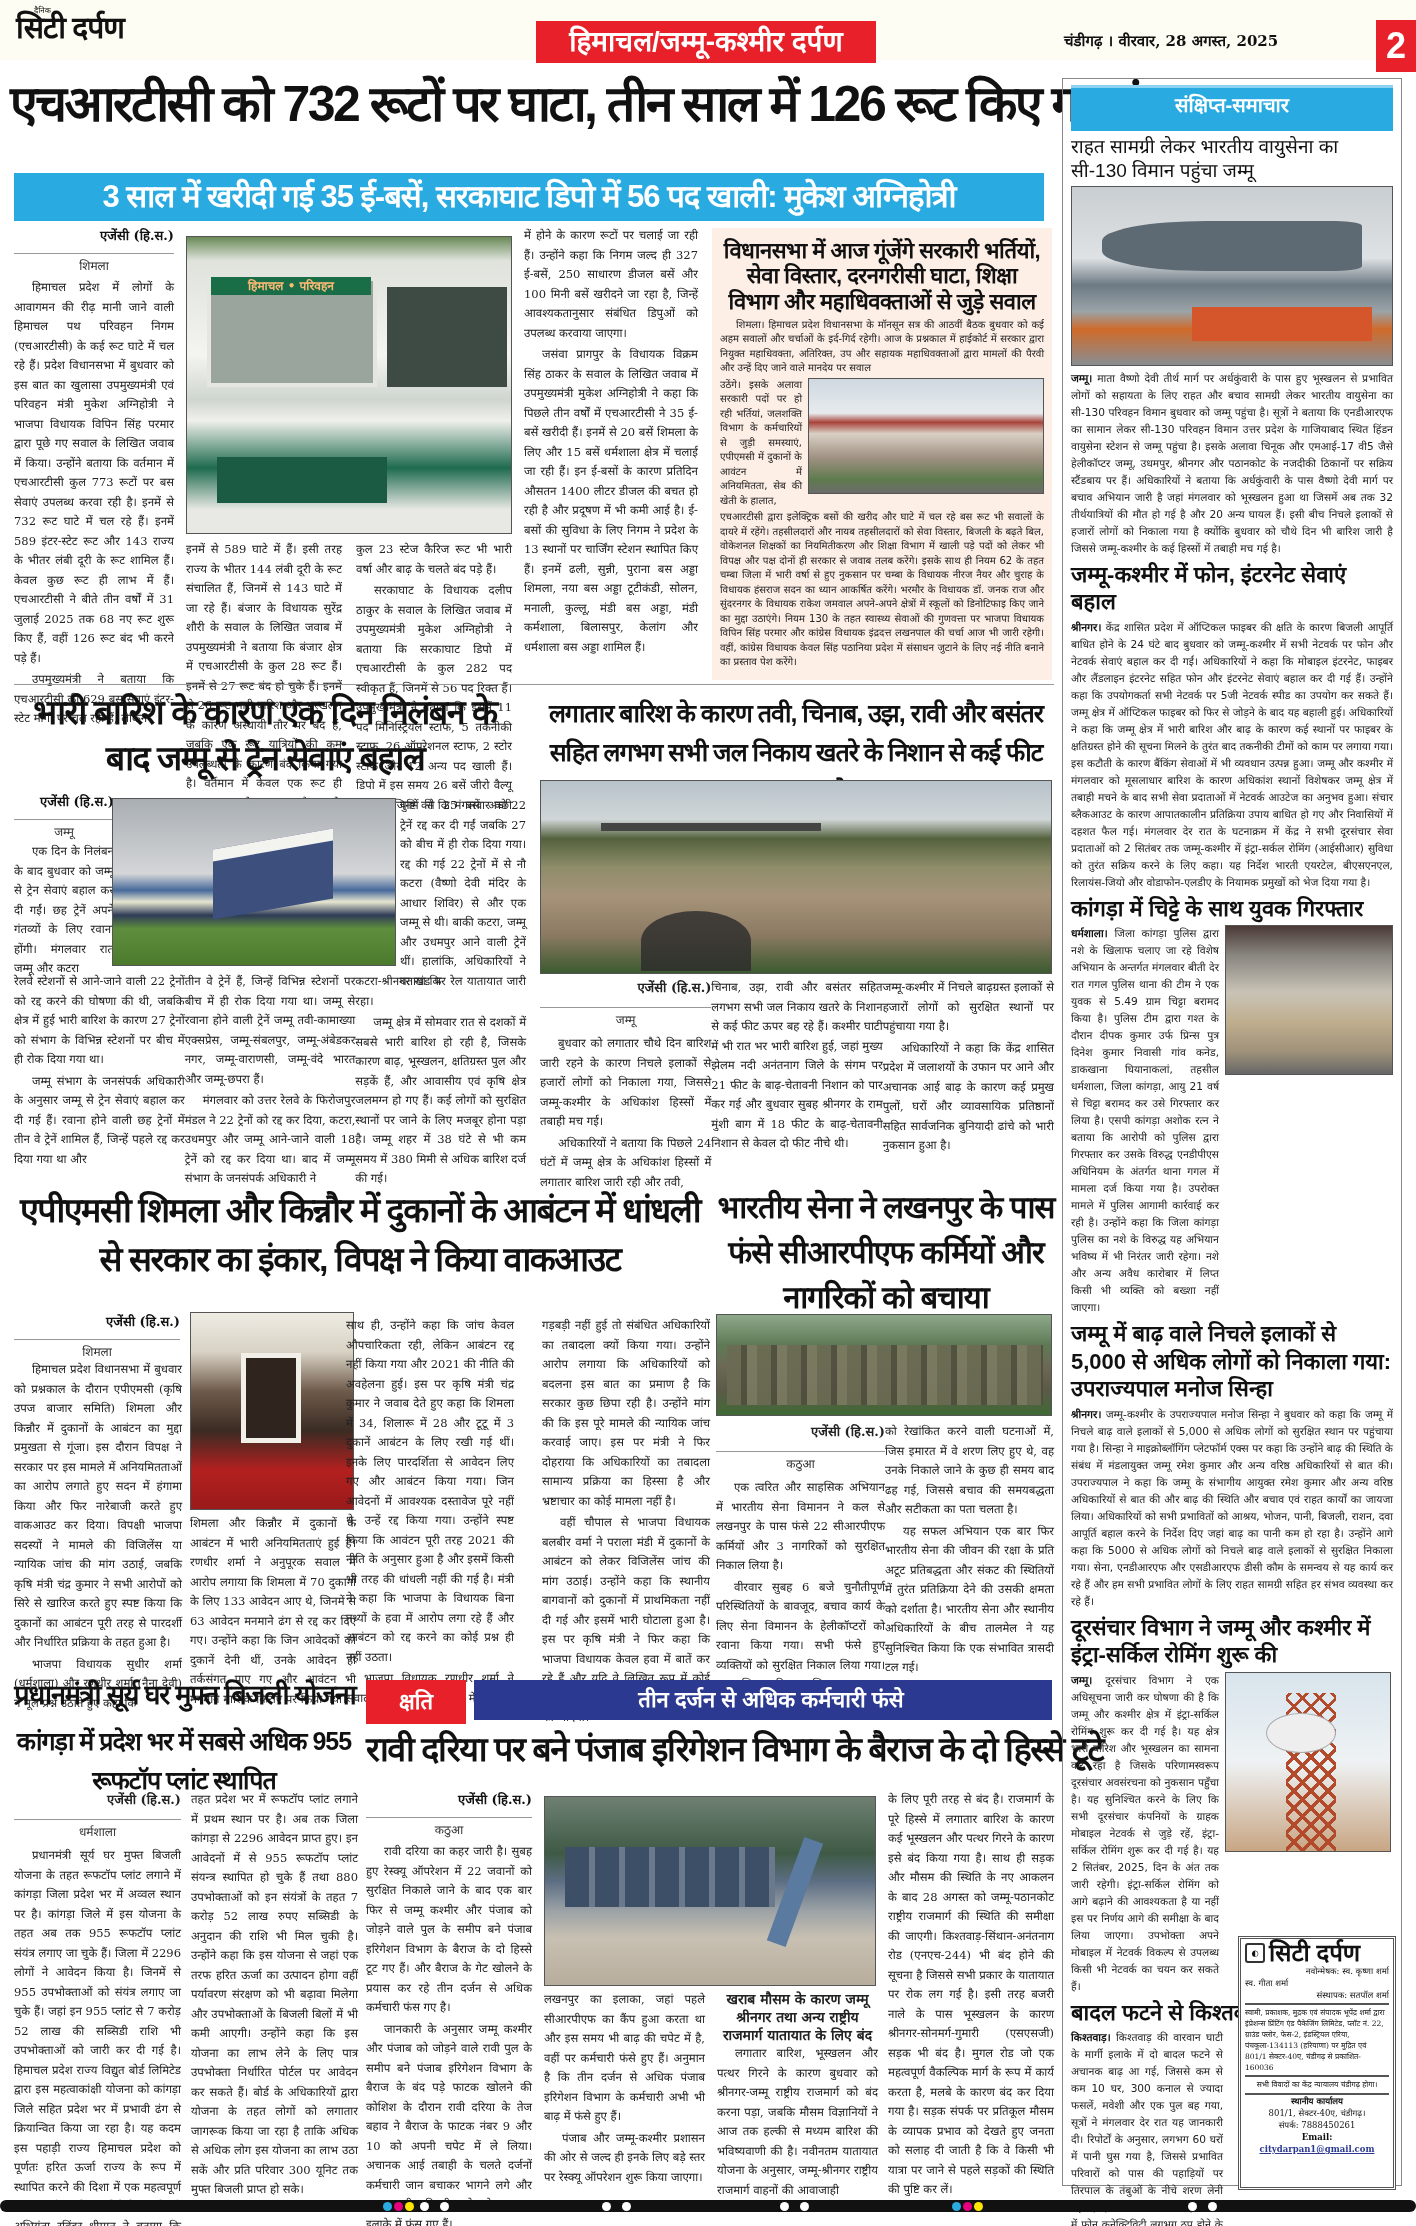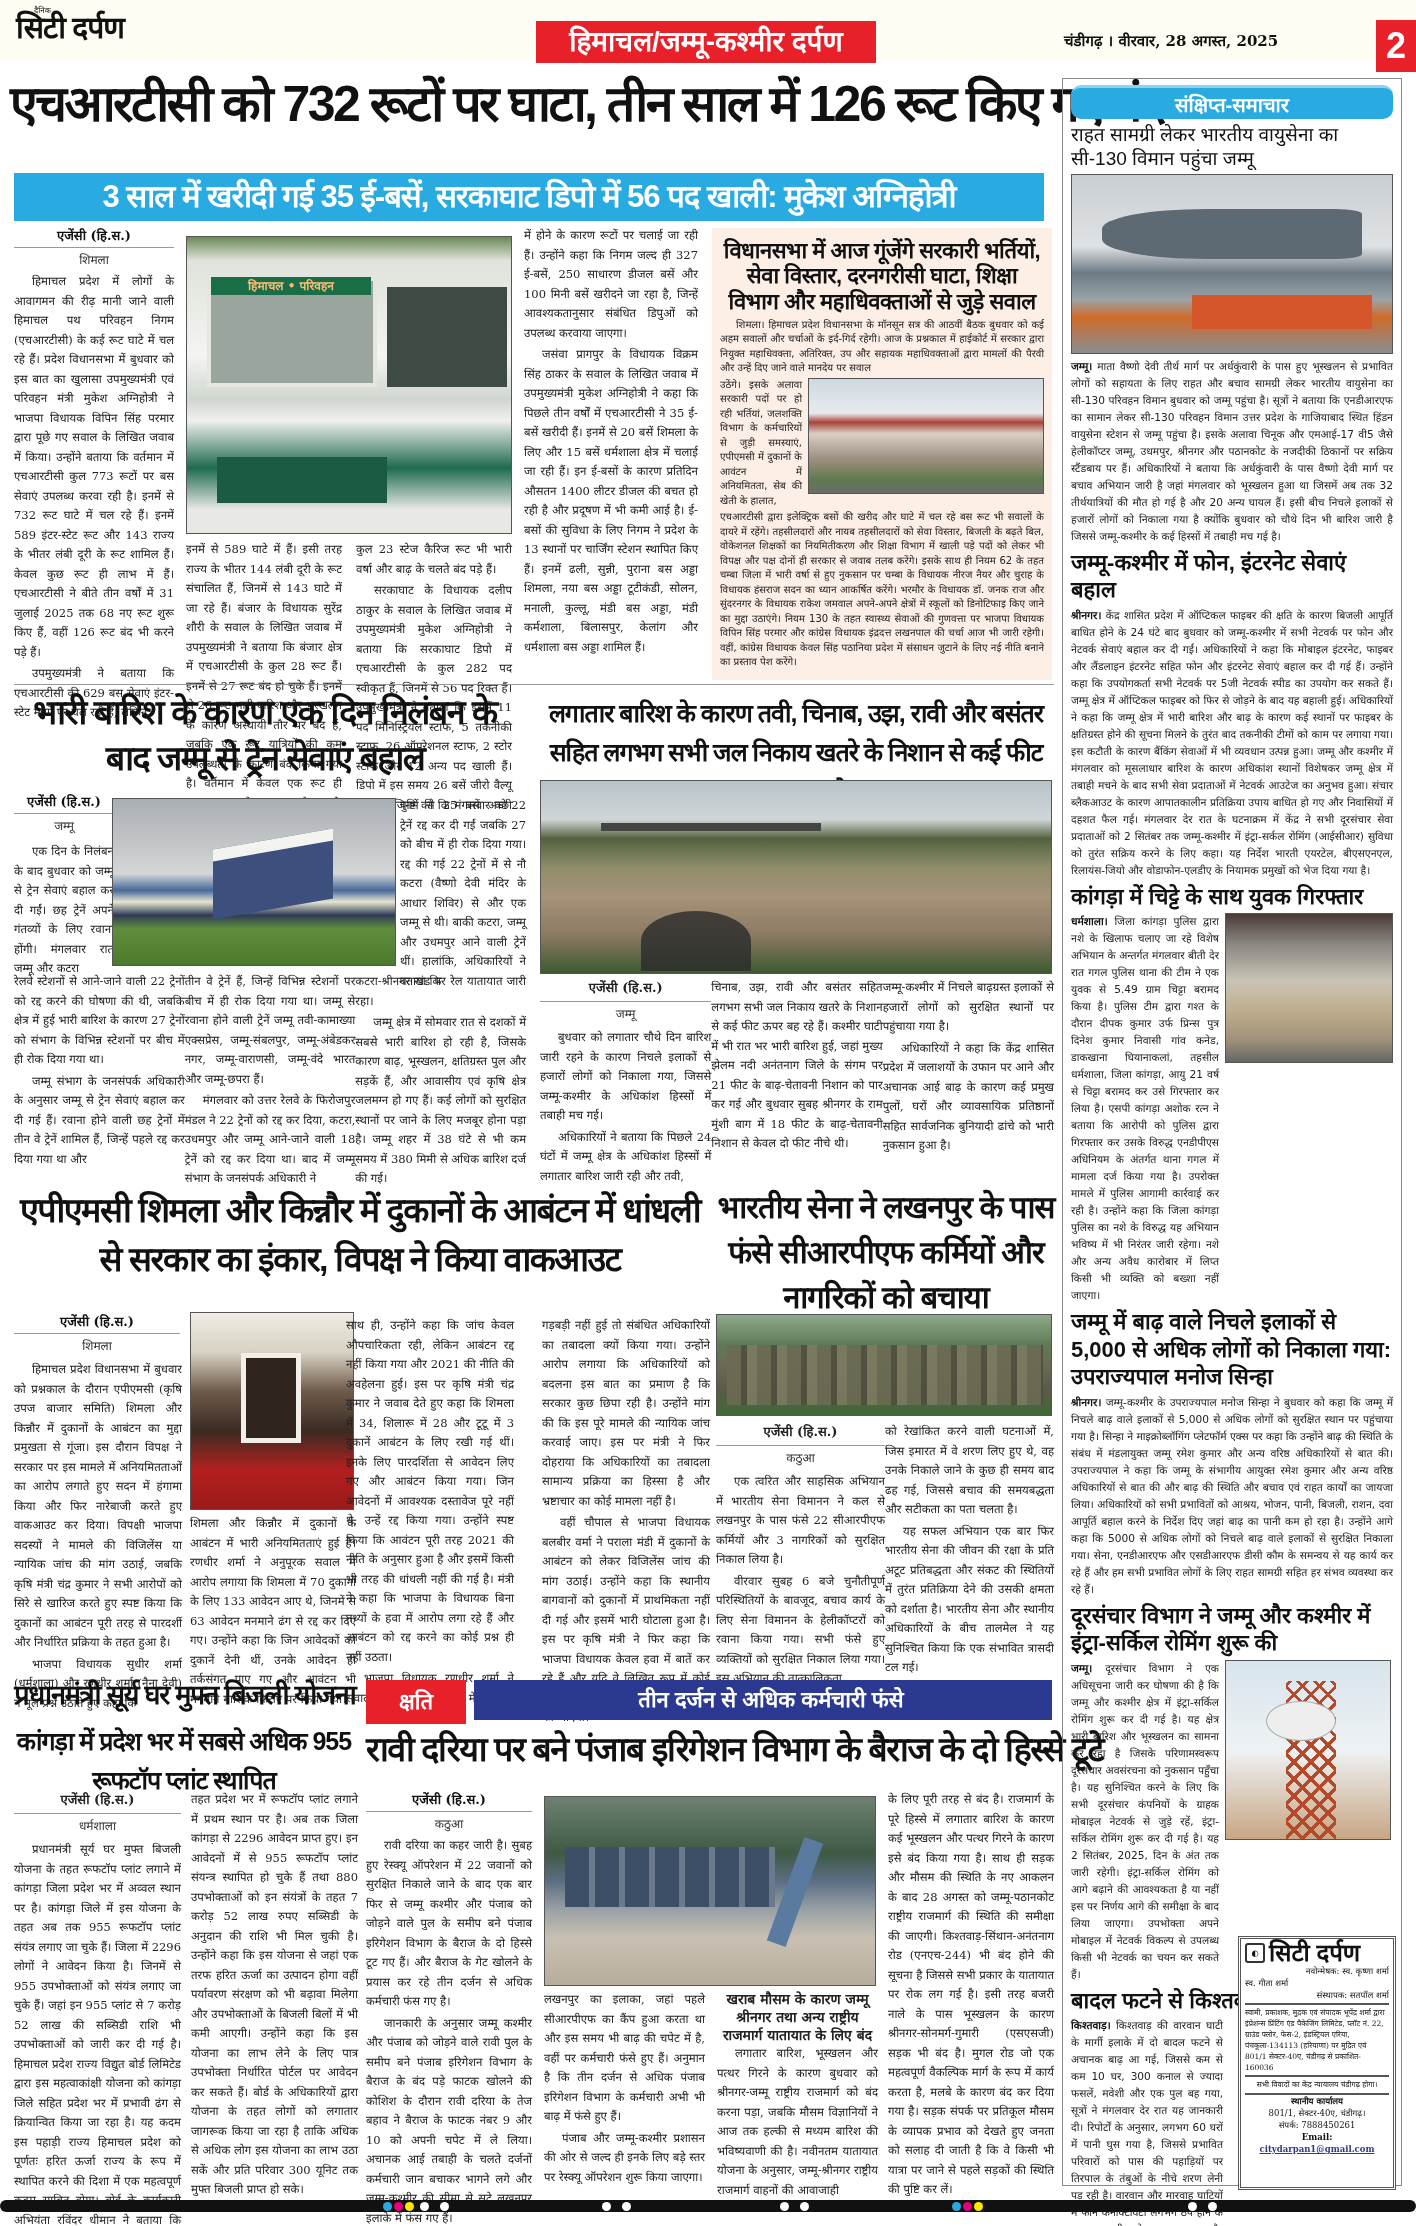--- a/index.html
+++ b/index.html
@@ -1,21 +1,21 @@
 <!DOCTYPE html>
 <html><head>
 <meta charset="utf-8">
 <style>
   * { box-sizing: border-box; margin: 0; padding: 0; }
   body { width: 1416px; height: 2226px; background: #fff; font-family: "DejaVu Sans", sans-serif; color: #111; position: relative; overflow: hidden; }
   .abs { position: absolute; }
   .hl { font-family: "Liberation Sans", sans-serif; font-weight: bold; color: #111; line-height: 1.12; letter-spacing: -1px; }
   .body { font-family: "DejaVu Serif", serif; font-size: 11.5px; line-height: 19.5px; text-align: justify; color: #222; }
   .body p { text-indent: 18px; margin-bottom: 2px; }
-  .byline { font-family: "DejaVu Serif", serif; font-weight: bold; font-size: 13px; text-align: center; border-bottom: 1px solid #999; padding-bottom: 3px; margin-bottom: 3px; }
+  .byline { font-family: "DejaVu Serif", serif; font-weight: bold; font-size: 13px; text-align: right; border-bottom: 1px solid #999; padding-bottom: 9px; margin-bottom: 3px; }
   .dateline { font-family: "DejaVu Serif", serif; font-size: 12px; text-align: center; margin-bottom: 4px; color: #333; }
   .photo { overflow: hidden; border: 1px solid #555; }
   .cols { display: flex; }
   .cols > div { flex: 1; }
   .side-hl { font-family: "Liberation Sans", sans-serif; font-weight: bold; font-size: 22px; line-height: 1.25; color: #111; margin: 4px 0 3px; }
   .side-body { font-family: "DejaVu Sans", sans-serif; font-size: 10.6px; line-height: 17px; text-align: justify; color: #222; }
   .side-body b { color: #111; }
   .footer-bar { position: absolute; left: 0; top: 2200px; width: 1416px; height: 12px; background: #111; border-radius: 6px; }
   .dot { position: absolute; top: 2202px; width: 9px; height: 9px; border-radius: 50%; background: #fff; }
 </style>
@@ -214,21 +214,21 @@
     </div>
     <div class="body">
       <div style="font-weight:bold;text-align:center;font-size:14px;line-height:18px;">खराब मौसम के कारण जम्मू श्रीनगर तथा अन्य राष्ट्रीय राजमार्ग यातायात के लिए बंद</div>
       <p>लगातार बारिश, भूस्खलन और पत्थर गिरने के कारण बुधवार को श्रीनगर-जम्मू राष्ट्रीय राजमार्ग को बंद करना पड़ा, जबकि मौसम विज्ञानियों ने आज तक हल्की से मध्यम बारिश की भविष्यवाणी की है। नवीनतम यातायात योजना के अनुसार, जम्मू-श्रीनगर राष्ट्रीय राजमार्ग वाहनों की आवाजाही</p>
     </div>
   </div>
 </div>
 <div class="abs body" style="left:888px;top:1790px;width:166px;">के लिए पूरी तरह से बंद है। राजमार्ग के पूरे हिस्से में लगातार बारिश के कारण कई भूस्खलन और पत्थर गिरने के कारण इसे बंद किया गया है। साथ ही सड़क और मौसम की स्थिति के नए आकलन के बाद 28 अगस्त को जम्मू-पठानकोट राष्ट्रीय राजमार्ग की स्थिति की समीक्षा की जाएगी। किश्तवाड़-सिंथान-अनंतनाग रोड (एनएच-244) भी बंद होने की सूचना है जिससे सभी प्रकार के यातायात पर रोक लग गई है। इसी तरह बजरी नाले के पास भूस्खलन के कारण श्रीनगर-सोनमर्ग-गुमारी (एसएसजी) सड़क भी बंद है। मुगल रोड जो एक महत्वपूर्ण वैकल्पिक मार्ग के रूप में कार्य करता है, मलबे के कारण बंद कर दिया गया है। सड़क संपर्क पर प्रतिकूल मौसम के व्यापक प्रभाव को देखते हुए जनता को सलाह दी जाती है कि वे किसी भी यात्रा पर जाने से पहले सड़कों की स्थिति की पुष्टि कर लें।</div>
 
 <div class="abs" style="left:1062px;top:78px;width:340px;height:2108px;border:1px solid #888;padding:6px 8px;">
-  <div style="background:#29abe2;color:#fff;font-family:'Liberation Sans',sans-serif;font-weight:bold;font-size:20px;text-align:center;height:34px;line-height:34px;border-top:3px solid #8bd3f0;border-radius:10px;">
+  <div style="background:#29abe2;color:#fff;font-family:'Liberation Sans',sans-serif;font-weight:bold;font-size:20px;text-align:center;height:46px;line-height:34px;border-top:3px solid #8bd3f0;">
     <span>संक्षिप्त-समाचार</span>
   </div>
 
   <div>
     <div class="side-hl" style="font-size:19px;font-weight:normal;">राहत सामग्री लेकर भारतीय वायुसेना का सी-130 विमान पहुंचा जम्मू</div>
     <div class="photo" style="height:180px;background:linear-gradient(180deg,#c9ced2 0%,#dfe2e4 40%,#6d7a84 55%,#9aa3a8 70%,#d06a2a 80%,#888e92 100%);position:relative;">
       <div class="abs" style="left:30px;top:34px;width:260px;height:50px;background:#5d6a74;border-radius:40% 10% 10% 40%;"></div>
       <div class="abs" style="left:120px;top:120px;width:180px;height:34px;background:#d4562a;"></div>
     </div>
     <div class="side-body" style="margin-top:4px;"><b>जम्मू।</b> <span>माता वैष्णो देवी तीर्थ मार्ग पर अर्धकुंवारी के पास हुए भूस्खलन से प्रभावित लोगों को सहायता के लिए राहत और बचाव सामग्री लेकर भारतीय वायुसेना का सी-130 परिवहन विमान बुधवार को जम्मू पहुंचा है। सूत्रों ने बताया कि एनडीआरएफ का सामान लेकर सी-130 परिवहन विमान उत्तर प्रदेश के गाजियाबाद स्थित हिंडन वायुसेना स्टेशन से जम्मू पहुंचा है। इसके अलावा चिनूक और एमआई-17 वी5 जैसे हेलीकॉप्टर जम्मू, उधमपुर, श्रीनगर और पठानकोट के नजदीकी ठिकानों पर सक्रिय स्टैंडबाय पर हैं। अधिकारियों ने बताया कि अर्धकुंवारी के पास वैष्णो देवी मार्ग पर बचाव अभियान जारी है जहां मंगलवार को भूस्खलन हुआ था जिसमें अब तक 32 तीर्थयात्रियों की मौत हो गई है और 20 अन्य घायल हैं। इसी बीच निचले इलाकों से हजारों लोगों को निकाला गया है क्योंकि बुधवार को चौथे दिन भी बारिश जारी है जिससे जम्मू-कश्मीर के कई हिस्सों में तबाही मच गई है।</span></div>

